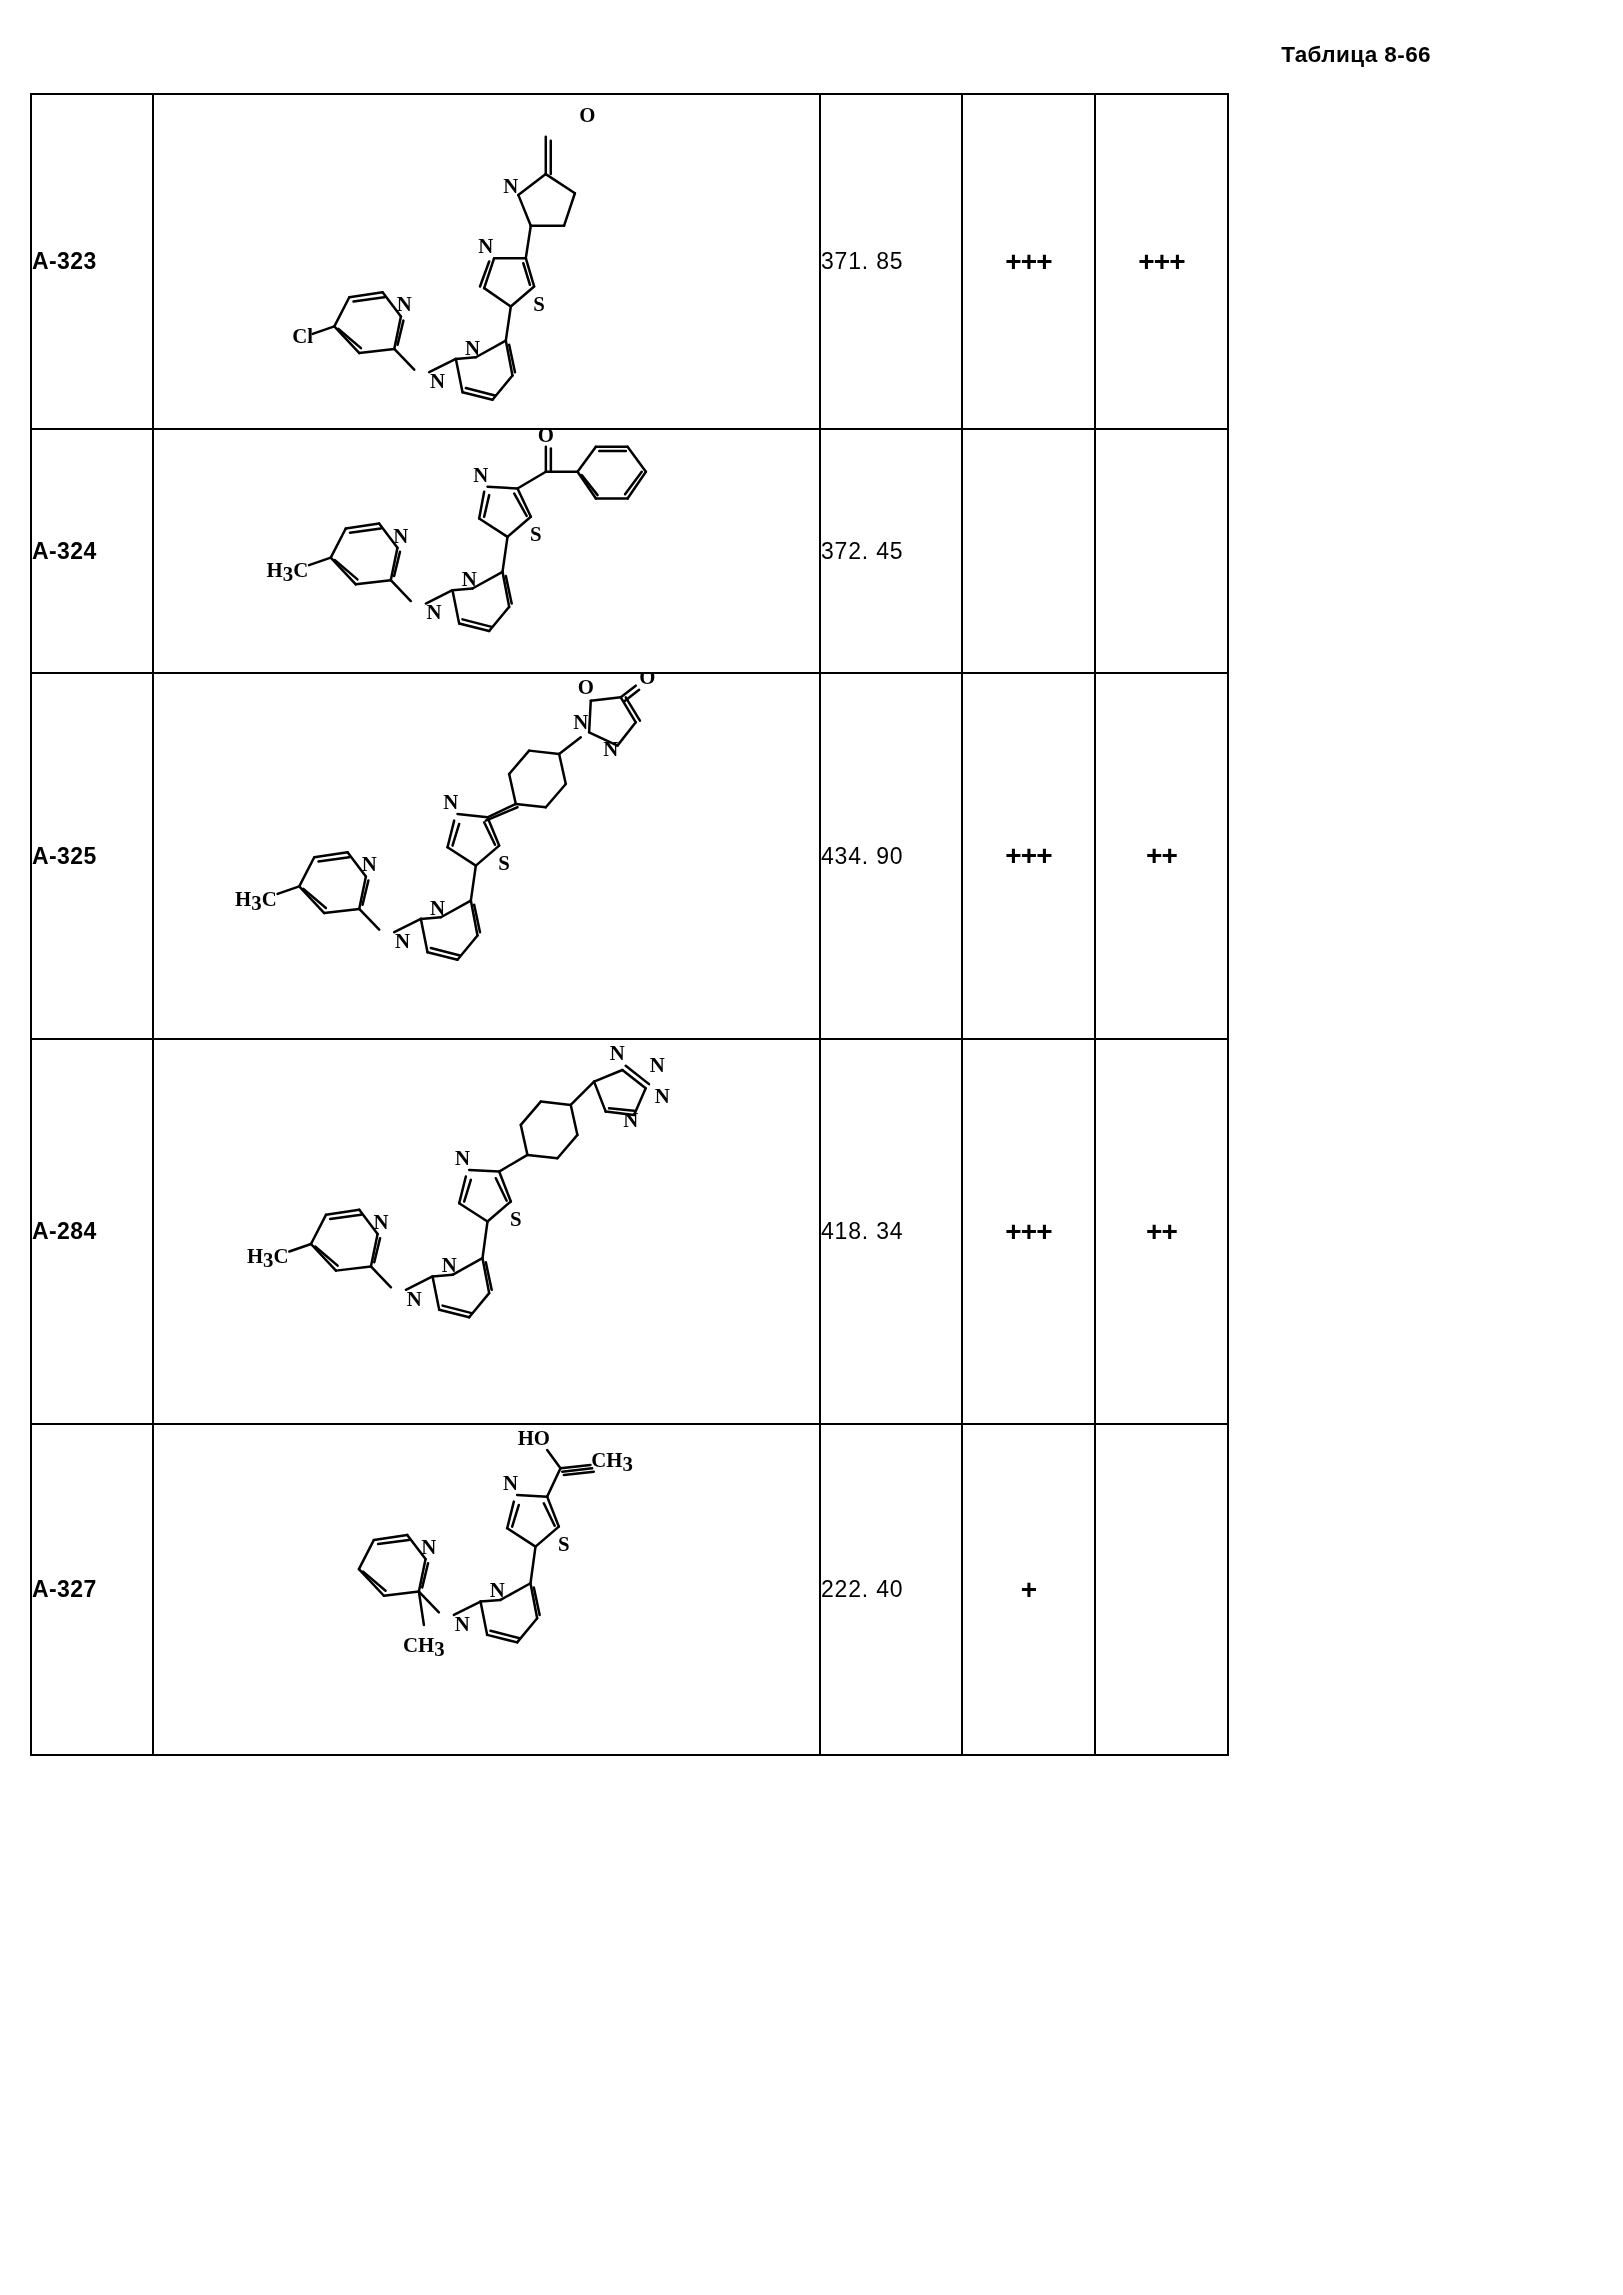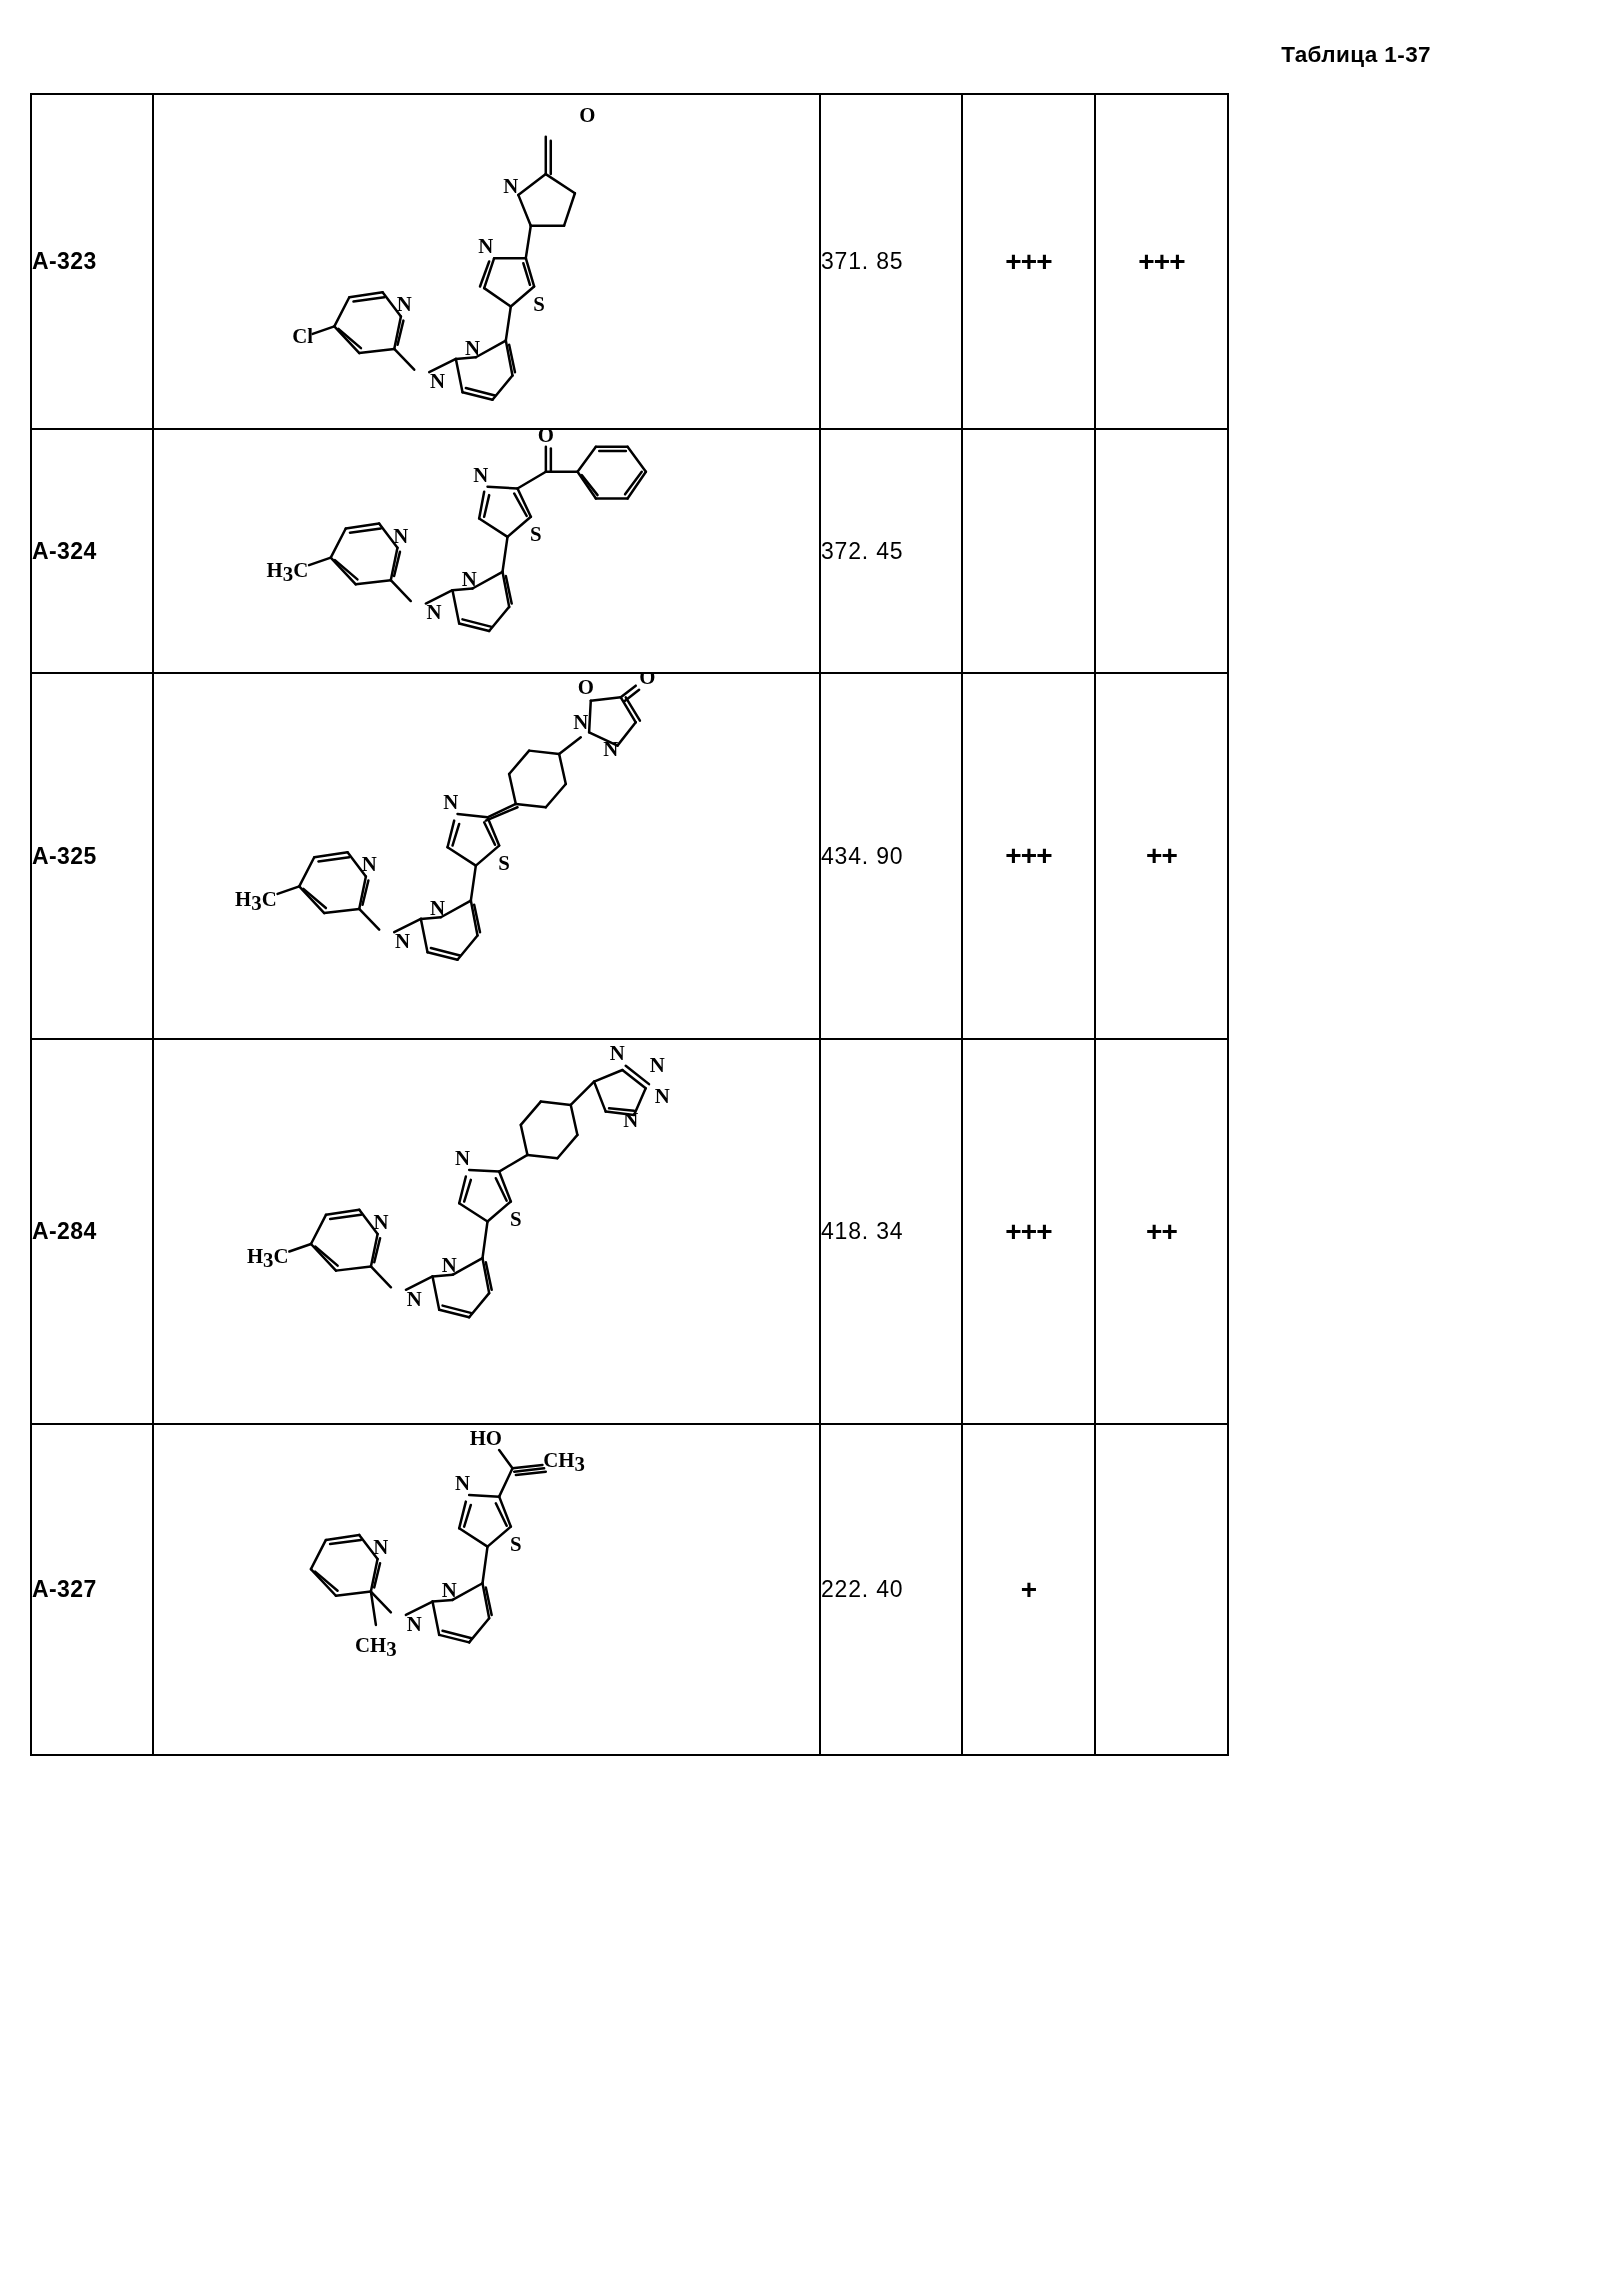--- a/index.html
+++ b/index.html
@@ -75,34 +75,34 @@
     position: relative;
     width: 667px;
   }
   .struct-holder svg {
     display: block;
   }
   .row-323 .struct-holder { height: 333px; }
   .row-324 .struct-holder { height: 242px; }
   .row-325 .struct-holder { height: 364px; }
   .row-326 .struct-holder { height: 383px; }
-  .row-327 .struct-holder { height: 329px; }
+  .row-327 .struct-holder { height: 329px; padding-left: 48px; }
 
   text.atom {
     font-family: "Liberation Serif", serif;
     font-size: 25px;
     font-weight: bold;
   }
 </style>
 </head>
 <body>
 
 <div class="page">
 
-  <div class="table-caption">Таблица 1-37</div>
+  <div class="table-caption">Таблица 8-66</div>
 
   <div class="table-wrap">
     <table class="data">
       <colgroup>
         <col class="c-id">
           <col class="c-struct">
           <col class="c-mass">
           <col class="c-act1">
           <col class="c-act2">
       </colgroup>

